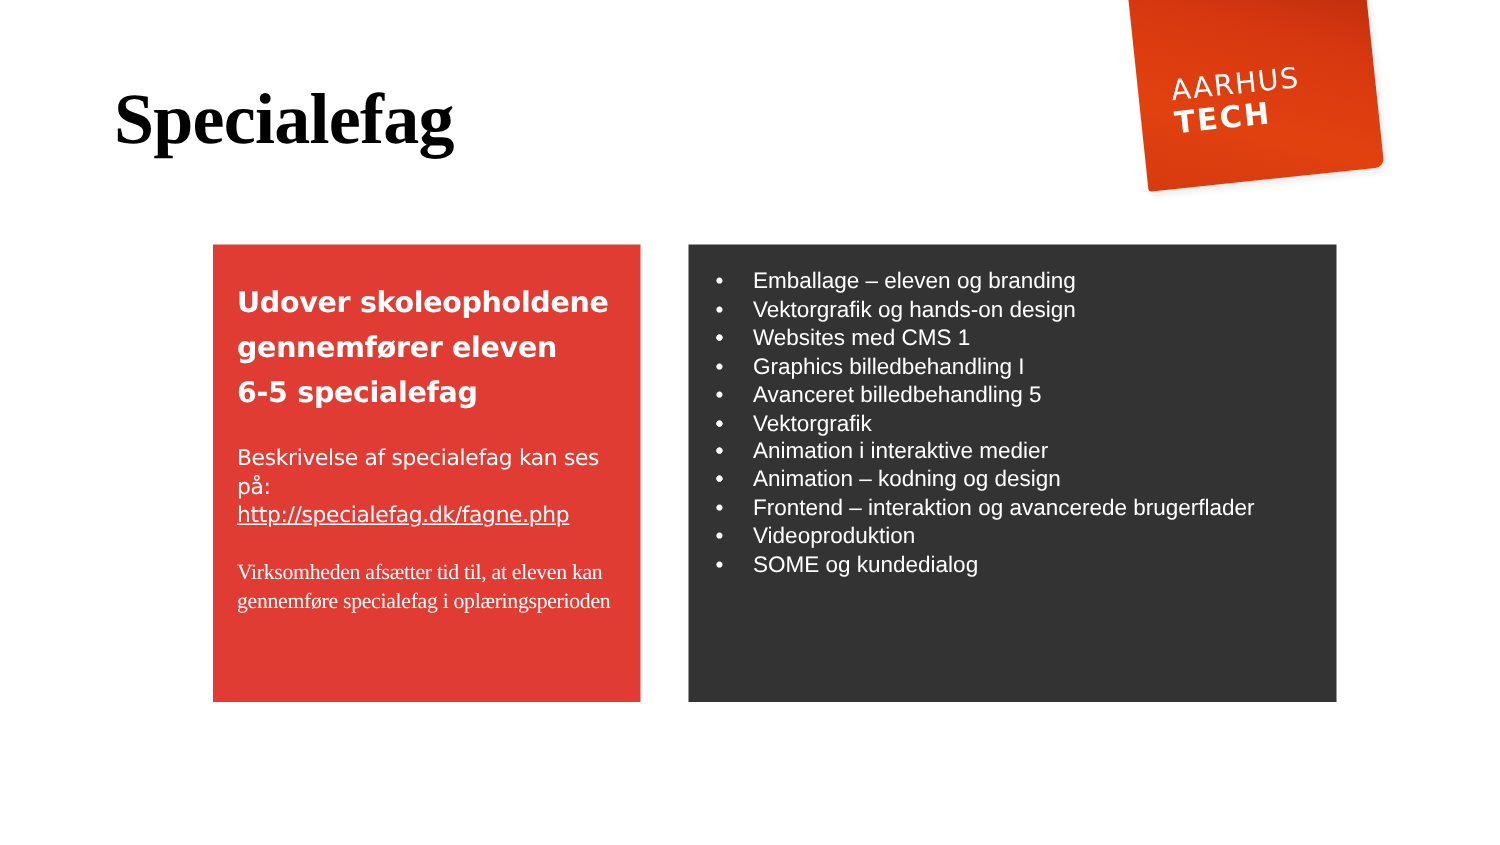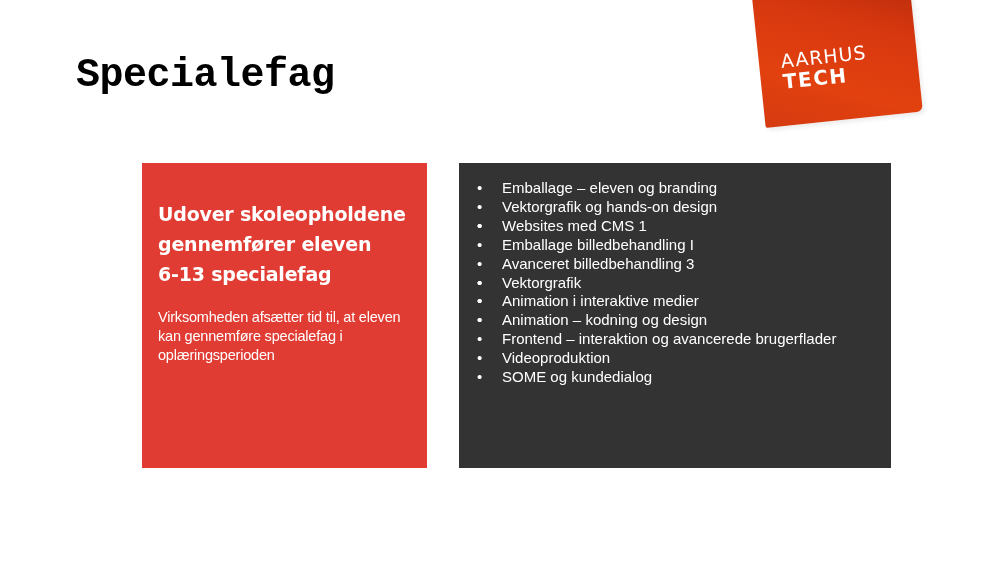--- a/index.html
+++ b/index.html
@@ -1,33 +1,33 @@
 <!DOCTYPE html>
 <html><head>
 <meta charset="utf-8">
 <style>
   html, body { margin: 0; padding: 0; }
   body { width: 1000px; height: 563px; background: #ffffff; position: relative; overflow: hidden;
          font-family: "Liberation Sans", sans-serif; }
-  .title { position: absolute; left: 76px; top: 56px; font-family: Liberation Mono, monospace;
-           font-weight: bold; font-size: 40px; color: #000; letter-spacing: -0.5px; margin: 0; line-height: 1; }
+  .title { position: absolute; left: 76px; top: 56px; font-family: Liberation Serif, serif;
+           font-weight: bold; font-size: 48px; color: #000; letter-spacing: -0.5px; margin: 0; line-height: 1; }
   .logo { position: absolute; left: 758px; top: -20px; width: 158px; height: 140px;
           background: linear-gradient(200deg, #b52a0c 0%, #d8380f 35%, #e2410f 70%, #d53a10 100%);
           transform: rotate(-6deg); transform-origin: center; border-radius: 0 0 6px 2px;
           box-shadow: 2px 3px 4px rgba(0,0,0,0.08); }
   .logo-text { position: absolute; left: 22px; top: 66px; color: #fff; font-family: "DejaVu Sans", sans-serif;
                line-height: 1; }
   .logo-line1 { font-size: 19px; font-weight: normal; letter-spacing: 1px; display:block; }
   .logo-line2 { font-size: 20px; font-weight: bold; letter-spacing: 1.5px; display:block; margin-top: 1px; }
   .red-box { position: absolute; left: 142px; top: 163px; width: 285px; height: 305px; background: #e03c33;
-             box-sizing: border-box; padding: 36px 15px 0 16px; color: #fff; }
+             box-sizing: border-box; padding: 24px 15px 0 16px; color: #fff; }
   .red-heading { font-family: "DejaVu Sans", sans-serif; font-weight: bold; font-size: 19px; line-height: 30px; margin: 0; letter-spacing: -0.2px; }
   .red-body { font-family: "DejaVu Sans", sans-serif; font-size: 14.5px; line-height: 19px; margin: 20px 0 0 0; letter-spacing: -0.2px; }
   .red-body a { color: #fff; text-decoration: underline; }
-  .red-body2 { font-family: Liberation Sans, sans-serif; font-size: 14.5px; line-height: 19px; margin: 19px 0 0 0; letter-spacing: -0.2px; }
+  .red-body2 { font-family: Liberation Serif, serif; font-size: 14.5px; line-height: 19px; margin: 19px 0 0 0; letter-spacing: -0.2px; }
   .dark-box { position: absolute; left: 459px; top: 163px; width: 432px; height: 305px; background: #333333;
               box-sizing: border-box; padding: 16px 10px 0 18px; color: #fff; }
   .dark-box ul { list-style: none; margin: 0; padding: 0; }
   .dark-box li { font-family: "Liberation Sans", sans-serif; font-size: 15px; line-height: 18.9px; position: relative; padding-left: 25px; white-space: nowrap; }
   .bullet { position: absolute; left: 0; top: 0; }
 </style>
 </head>
 <body>
 
 <h1 class="title">Specialefag</h1>
@@ -36,33 +36,37 @@
   <div class="logo-text">
     <span class="logo-line1">AARHUS</span>
     <span class="logo-line2">TECH</span>
   </div>
 </div>
 
 <div class="red-box">
   <p class="red-heading">
     <span>Udover skoleopholdene</span><br>
     <span>gennemfører eleven</span><br>
-    <span>6-13 specialefag</span>
+    <span>6-5 specialefag</span>
+  </p>
+  <p class="red-body">
+    <span>Beskrivelse af specialefag kan ses på:</span><br>
+    <a href="#">http://specialefag.dk/fagne.php</a>
   </p>
   <p class="red-body2">Virksomheden afsætter tid til, at eleven kan gennemføre specialefag i oplæringsperioden</p>
 </div>
 
 <div class="dark-box">
   <ul>
     <li><span class="bullet">•</span><span>Emballage – eleven og branding</span></li>
     <li><span class="bullet">•</span><span>Vektorgrafik og hands-on design</span></li>
     <li><span class="bullet">•</span></li>
     <li><span class="bullet">•</span><span>Websites med CMS 1</span></li>
-    <li><span class="bullet">•</span><span>Emballage billedbehandling I</span></li>
-    <li><span class="bullet">•</span><span>Avanceret billedbehandling 3</span></li>
+    <li><span class="bullet">•</span><span>Graphics billedbehandling I</span></li>
+    <li><span class="bullet">•</span><span>Avanceret billedbehandling 5</span></li>
     <li><span class="bullet">•</span></li>
     <li><span class="bullet">•</span><span>Vektorgrafik</span></li>
     <li><span class="bullet">•</span></li>
     <li><span class="bullet">•</span><span>Animation i interaktive medier</span></li>
     <li><span class="bullet">•</span></li>
     <li><span class="bullet">•</span><span>Animation – kodning og design</span></li>
     <li><span class="bullet">•</span><span>Frontend – interaktion og avancerede brugerflader</span></li>
     <li><span class="bullet">•</span><span>Videoproduktion</span></li>
     <li><span class="bullet">•</span><span>SOME og kundedialog</span></li>
   </ul>

